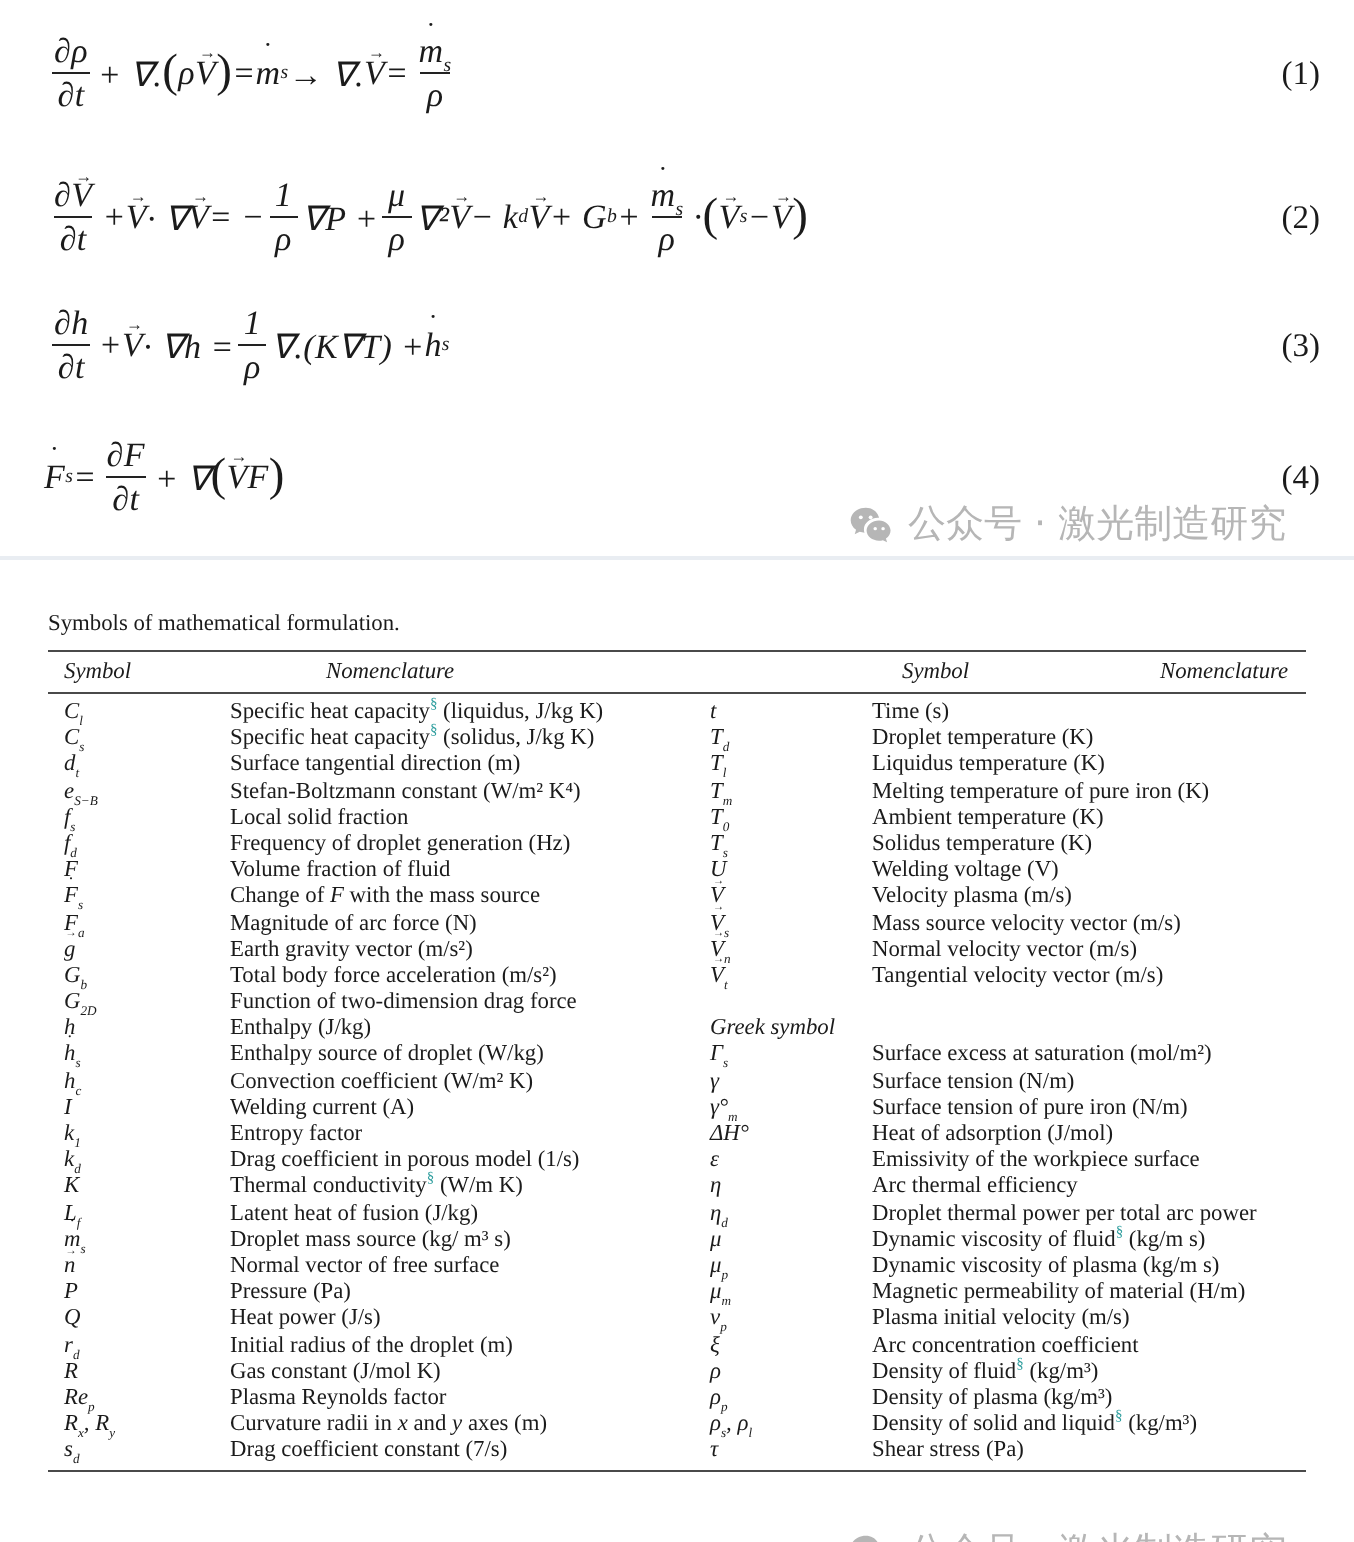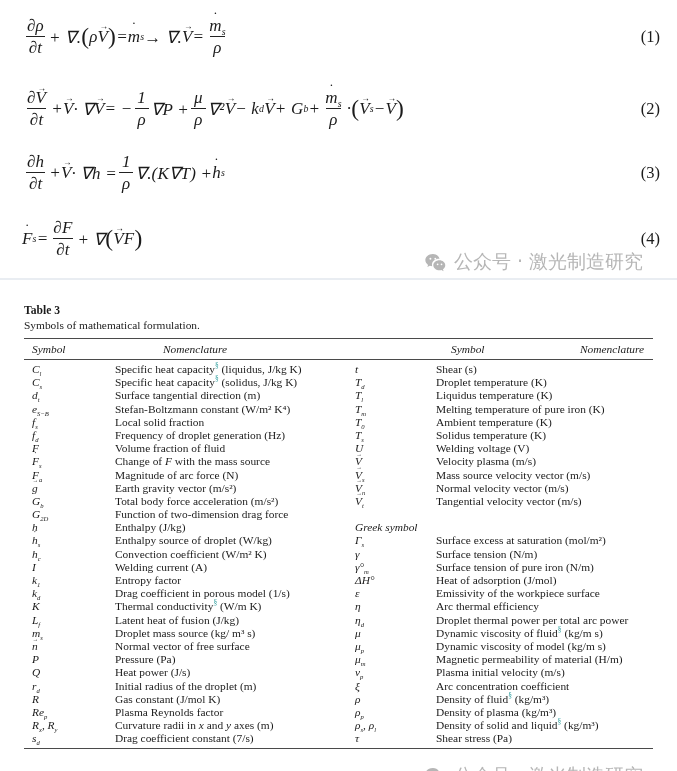--- a/index.html
+++ b/index.html
@@ -103,51 +103,50 @@
       <circle fill="#ffffff" cx="6.7" cy="8" r="1"></circle>
       <circle fill="#ffffff" cx="11.8" cy="8" r="1"></circle>
       <path fill="#b6b6b6" d="M16.2 9.6c-3.6 0-6.5 2.4-6.5 5.3s2.9 5.3 6.5 5.3c.7 0 1.4-.1 2-.3l2.2 1.1-.6-1.9c1.5-1 2.4-2.5 2.4-4.2 0-2.9-2.9-5.3-6-5.3z"></path>
       <circle fill="#ffffff" cx="14.2" cy="13.9" r=".9"></circle>
       <circle fill="#ffffff" cx="18.3" cy="13.9" r=".9"></circle>
     </svg>
     <span>公众号 · 激光制造研究</span>
   </div>
 
   <div id="table3">
-    <div class="tlabel">Table 3</div>
     <div class="tcaption">Symbols of mathematical formulation.</div>
     <div class="thead" id="thead">
         <span>Symbol</span>
         <span>Nomenclature</span>
         <span>Symbol</span>
         <span>Nomenclature</span>
       </div>
     <div class="tbody" id="tbody">
-        <div class="trow"><span class="sym">C<sub>l</sub></span><span class="nom">Specific heat capacity<sup class="mk">§</sup> (liquidus, J/kg K)</span><span class="sym">t</span><span class="nom">Shear (s)</span></div>
+        <div class="trow"><span class="sym">C<sub>l</sub></span><span class="nom">Specific heat capacity<sup class="mk">§</sup> (liquidus, J/kg K)</span><span class="sym">t</span><span class="nom">Time (s)</span></div>
         <div class="trow"><span class="sym">C<sub>s</sub></span><span class="nom">Specific heat capacity<sup class="mk">§</sup> (solidus, J/kg K)</span><span class="sym">T<sub>d</sub></span><span class="nom">Droplet temperature (K)</span></div>
         <div class="trow"><span class="sym">d<sub>t</sub></span><span class="nom">Surface tangential direction (m)</span><span class="sym">T<sub>l</sub></span><span class="nom">Liquidus temperature (K)</span></div>
         <div class="trow"><span class="sym">e<sub>S−B</sub></span><span class="nom">Stefan-Boltzmann constant (W/m² K⁴)</span><span class="sym">T<sub>m</sub></span><span class="nom">Melting temperature of pure iron (K)</span></div>
         <div class="trow"><span class="sym">f<sub>s</sub></span><span class="nom">Local solid fraction</span><span class="sym">T<sub>0</sub></span><span class="nom">Ambient temperature (K)</span></div>
         <div class="trow"><span class="sym">f<sub>d</sub></span><span class="nom">Frequency of droplet generation (Hz)</span><span class="sym">T<sub>s</sub></span><span class="nom">Solidus temperature (K)</span></div>
         <div class="trow"><span class="sym">F</span><span class="nom">Volume fraction of fluid</span><span class="sym">U</span><span class="nom">Welding voltage (V)</span></div>
         <div class="trow"><span class="sym"><span class="dotc">F<span class="am">˙</span></span><sub>s</sub></span><span class="nom">Change of <span class="it">F</span> with the mass source</span><span class="sym"><span class="vec">V<span class="am">→</span></span></span><span class="nom">Velocity plasma (m/s)</span></div>
         <div class="trow"><span class="sym">F<sub>a</sub></span><span class="nom">Magnitude of arc force (N)</span><span class="sym"><span class="vec">V<span class="am">→</span></span><sub>s</sub></span><span class="nom">Mass source velocity vector (m/s)</span></div>
         <div class="trow"><span class="sym"><span class="vec">g<span class="am">→</span></span></span><span class="nom">Earth gravity vector (m/s²)</span><span class="sym"><span class="vec">V<span class="am">→</span></span><sub>n</sub></span><span class="nom">Normal velocity vector (m/s)</span></div>
         <div class="trow"><span class="sym">G<sub>b</sub></span><span class="nom">Total body force acceleration (m/s²)</span><span class="sym"><span class="vec">V<span class="am">→</span></span><sub>t</sub></span><span class="nom">Tangential velocity vector (m/s)</span></div>
         <div class="trow"><span class="sym">G<sub>2D</sub></span><span class="nom">Function of two-dimension drag force</span><span class="sym"></span><span class="nom"></span></div>
         <div class="trow"><span class="sym">h</span><span class="nom">Enthalpy (J/kg)</span><span class="sym">Greek symbol</span><span class="nom"></span></div>
         <div class="trow"><span class="sym"><span class="dotc">h<span class="am">˙</span></span><sub>s</sub></span><span class="nom">Enthalpy source of droplet (W/kg)</span><span class="sym">Γ<sub>s</sub></span><span class="nom">Surface excess at saturation (mol/m²)</span></div>
         <div class="trow"><span class="sym">h<sub>c</sub></span><span class="nom">Convection coefficient (W/m² K)</span><span class="sym">γ</span><span class="nom">Surface tension (N/m)</span></div>
         <div class="trow"><span class="sym">I</span><span class="nom">Welding current (A)</span><span class="sym">γ°<sub>m</sub></span><span class="nom">Surface tension of pure iron (N/m)</span></div>
         <div class="trow"><span class="sym">k<sub>1</sub></span><span class="nom">Entropy factor</span><span class="sym">ΔH°</span><span class="nom">Heat of adsorption (J/mol)</span></div>
         <div class="trow"><span class="sym">k<sub>d</sub></span><span class="nom">Drag coefficient in porous model (1/s)</span><span class="sym">ε</span><span class="nom">Emissivity of the workpiece surface</span></div>
         <div class="trow"><span class="sym">K</span><span class="nom">Thermal conductivity<sup class="mk">§</sup> (W/m K)</span><span class="sym">η</span><span class="nom">Arc thermal efficiency</span></div>
         <div class="trow"><span class="sym">L<sub>f</sub></span><span class="nom">Latent heat of fusion (J/kg)</span><span class="sym">η<sub>d</sub></span><span class="nom">Droplet thermal power per total arc power</span></div>
         <div class="trow"><span class="sym"><span class="dotc">m<span class="am">˙</span></span><sub>s</sub></span><span class="nom">Droplet mass source (kg/ m³ s)</span><span class="sym">μ</span><span class="nom">Dynamic viscosity of fluid<sup class="mk">§</sup> (kg/m s)</span></div>
-        <div class="trow"><span class="sym"><span class="vec">n<span class="am">→</span></span></span><span class="nom">Normal vector of free surface</span><span class="sym">μ<sub>p</sub></span><span class="nom">Dynamic viscosity of model (kg/m s)</span></div>
+        <div class="trow"><span class="sym"><span class="vec">n<span class="am">→</span></span></span><span class="nom">Normal vector of free surface</span><span class="sym">μ<sub>p</sub></span><span class="nom">Dynamic viscosity of plasma (kg/m s)</span></div>
         <div class="trow"><span class="sym">P</span><span class="nom">Pressure (Pa)</span><span class="sym">μ<sub>m</sub></span><span class="nom">Magnetic permeability of material (H/m)</span></div>
         <div class="trow"><span class="sym">Q</span><span class="nom">Heat power (J/s)</span><span class="sym">ν<sub>p</sub></span><span class="nom">Plasma initial velocity (m/s)</span></div>
         <div class="trow"><span class="sym">r<sub>d</sub></span><span class="nom">Initial radius of the droplet (m)</span><span class="sym">ξ</span><span class="nom">Arc concentration coefficient</span></div>
         <div class="trow"><span class="sym">R</span><span class="nom">Gas constant (J/mol K)</span><span class="sym">ρ</span><span class="nom">Density of fluid<sup class="mk">§</sup> (kg/m³)</span></div>
         <div class="trow"><span class="sym">Re<sub>p</sub></span><span class="nom">Plasma Reynolds factor</span><span class="sym">ρ<sub>p</sub></span><span class="nom">Density of plasma (kg/m³)</span></div>
         <div class="trow"><span class="sym">R<sub>x</sub>, R<sub>y</sub></span><span class="nom">Curvature radii in <span class="it">x</span> and <span class="it">y</span> axes (m)</span><span class="sym">ρ<sub>s</sub>, ρ<sub>l</sub></span><span class="nom">Density of solid and liquid<sup class="mk">§</sup> (kg/m³)</span></div>
         <div class="trow"><span class="sym">s<sub>d</sub></span><span class="nom">Drag coefficient constant (7/s)</span><span class="sym">τ</span><span class="nom">Shear stress (Pa)</span></div>
       </div>
   </div>
 

